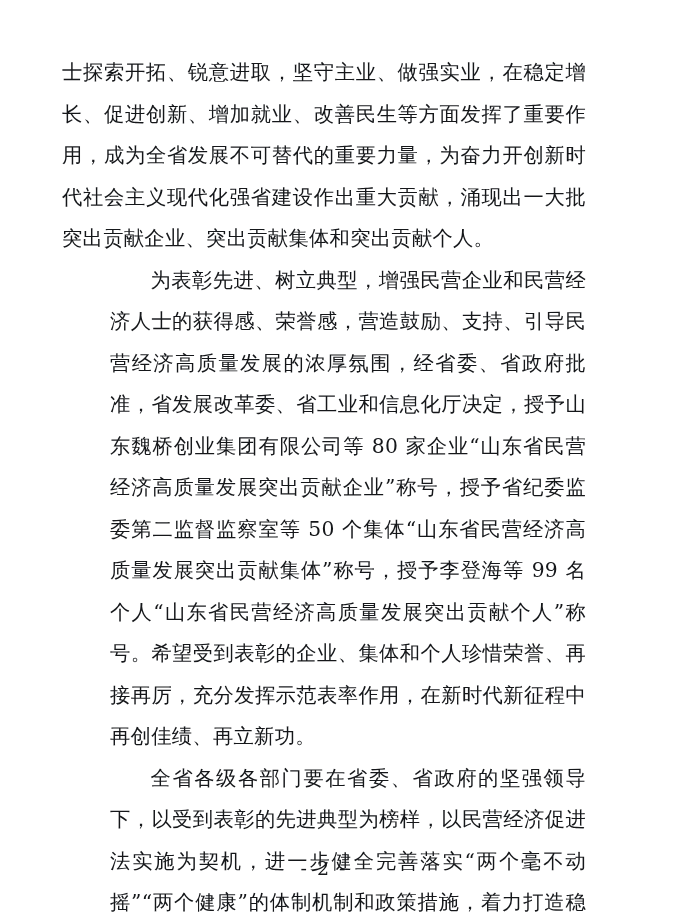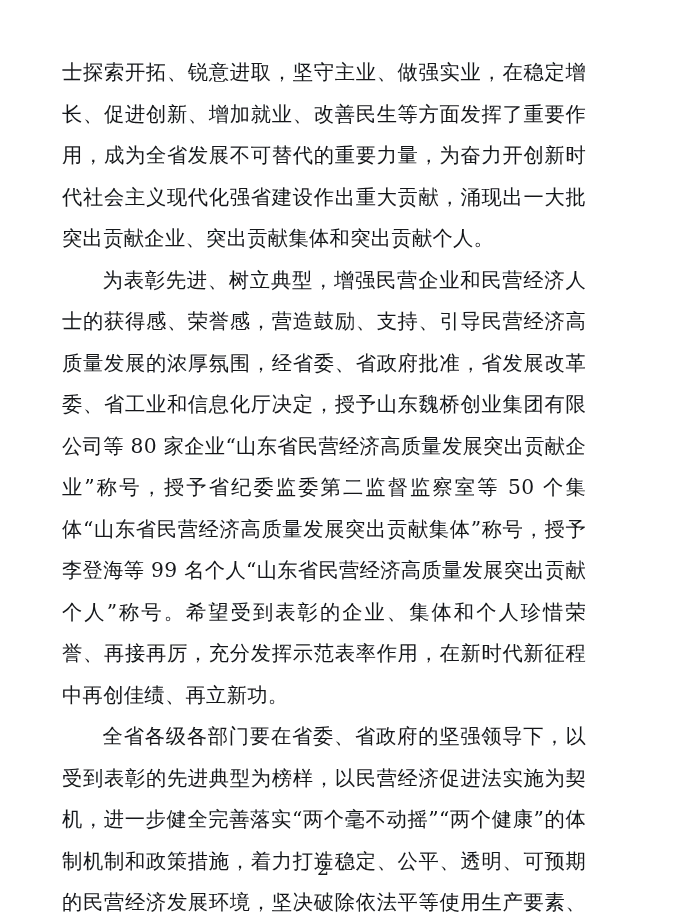--- a/index.html
+++ b/index.html
@@ -33,20 +33,21 @@
     text-justify: inter-character;
     color: #15171a;
   }
   .body-text p {
     margin: 0;
     padding: 0;
     text-indent: 0;
   }
   .body-text p.indent {
     text-indent: 2em;
+    margin-left: 48px;
   }
   .page-number {
     position: absolute;
     left: 0;
     right: 0;
     bottom: 38px;
     text-align: center;
     font-size: 19px;
     letter-spacing: 2px;
     color: #15171a;

